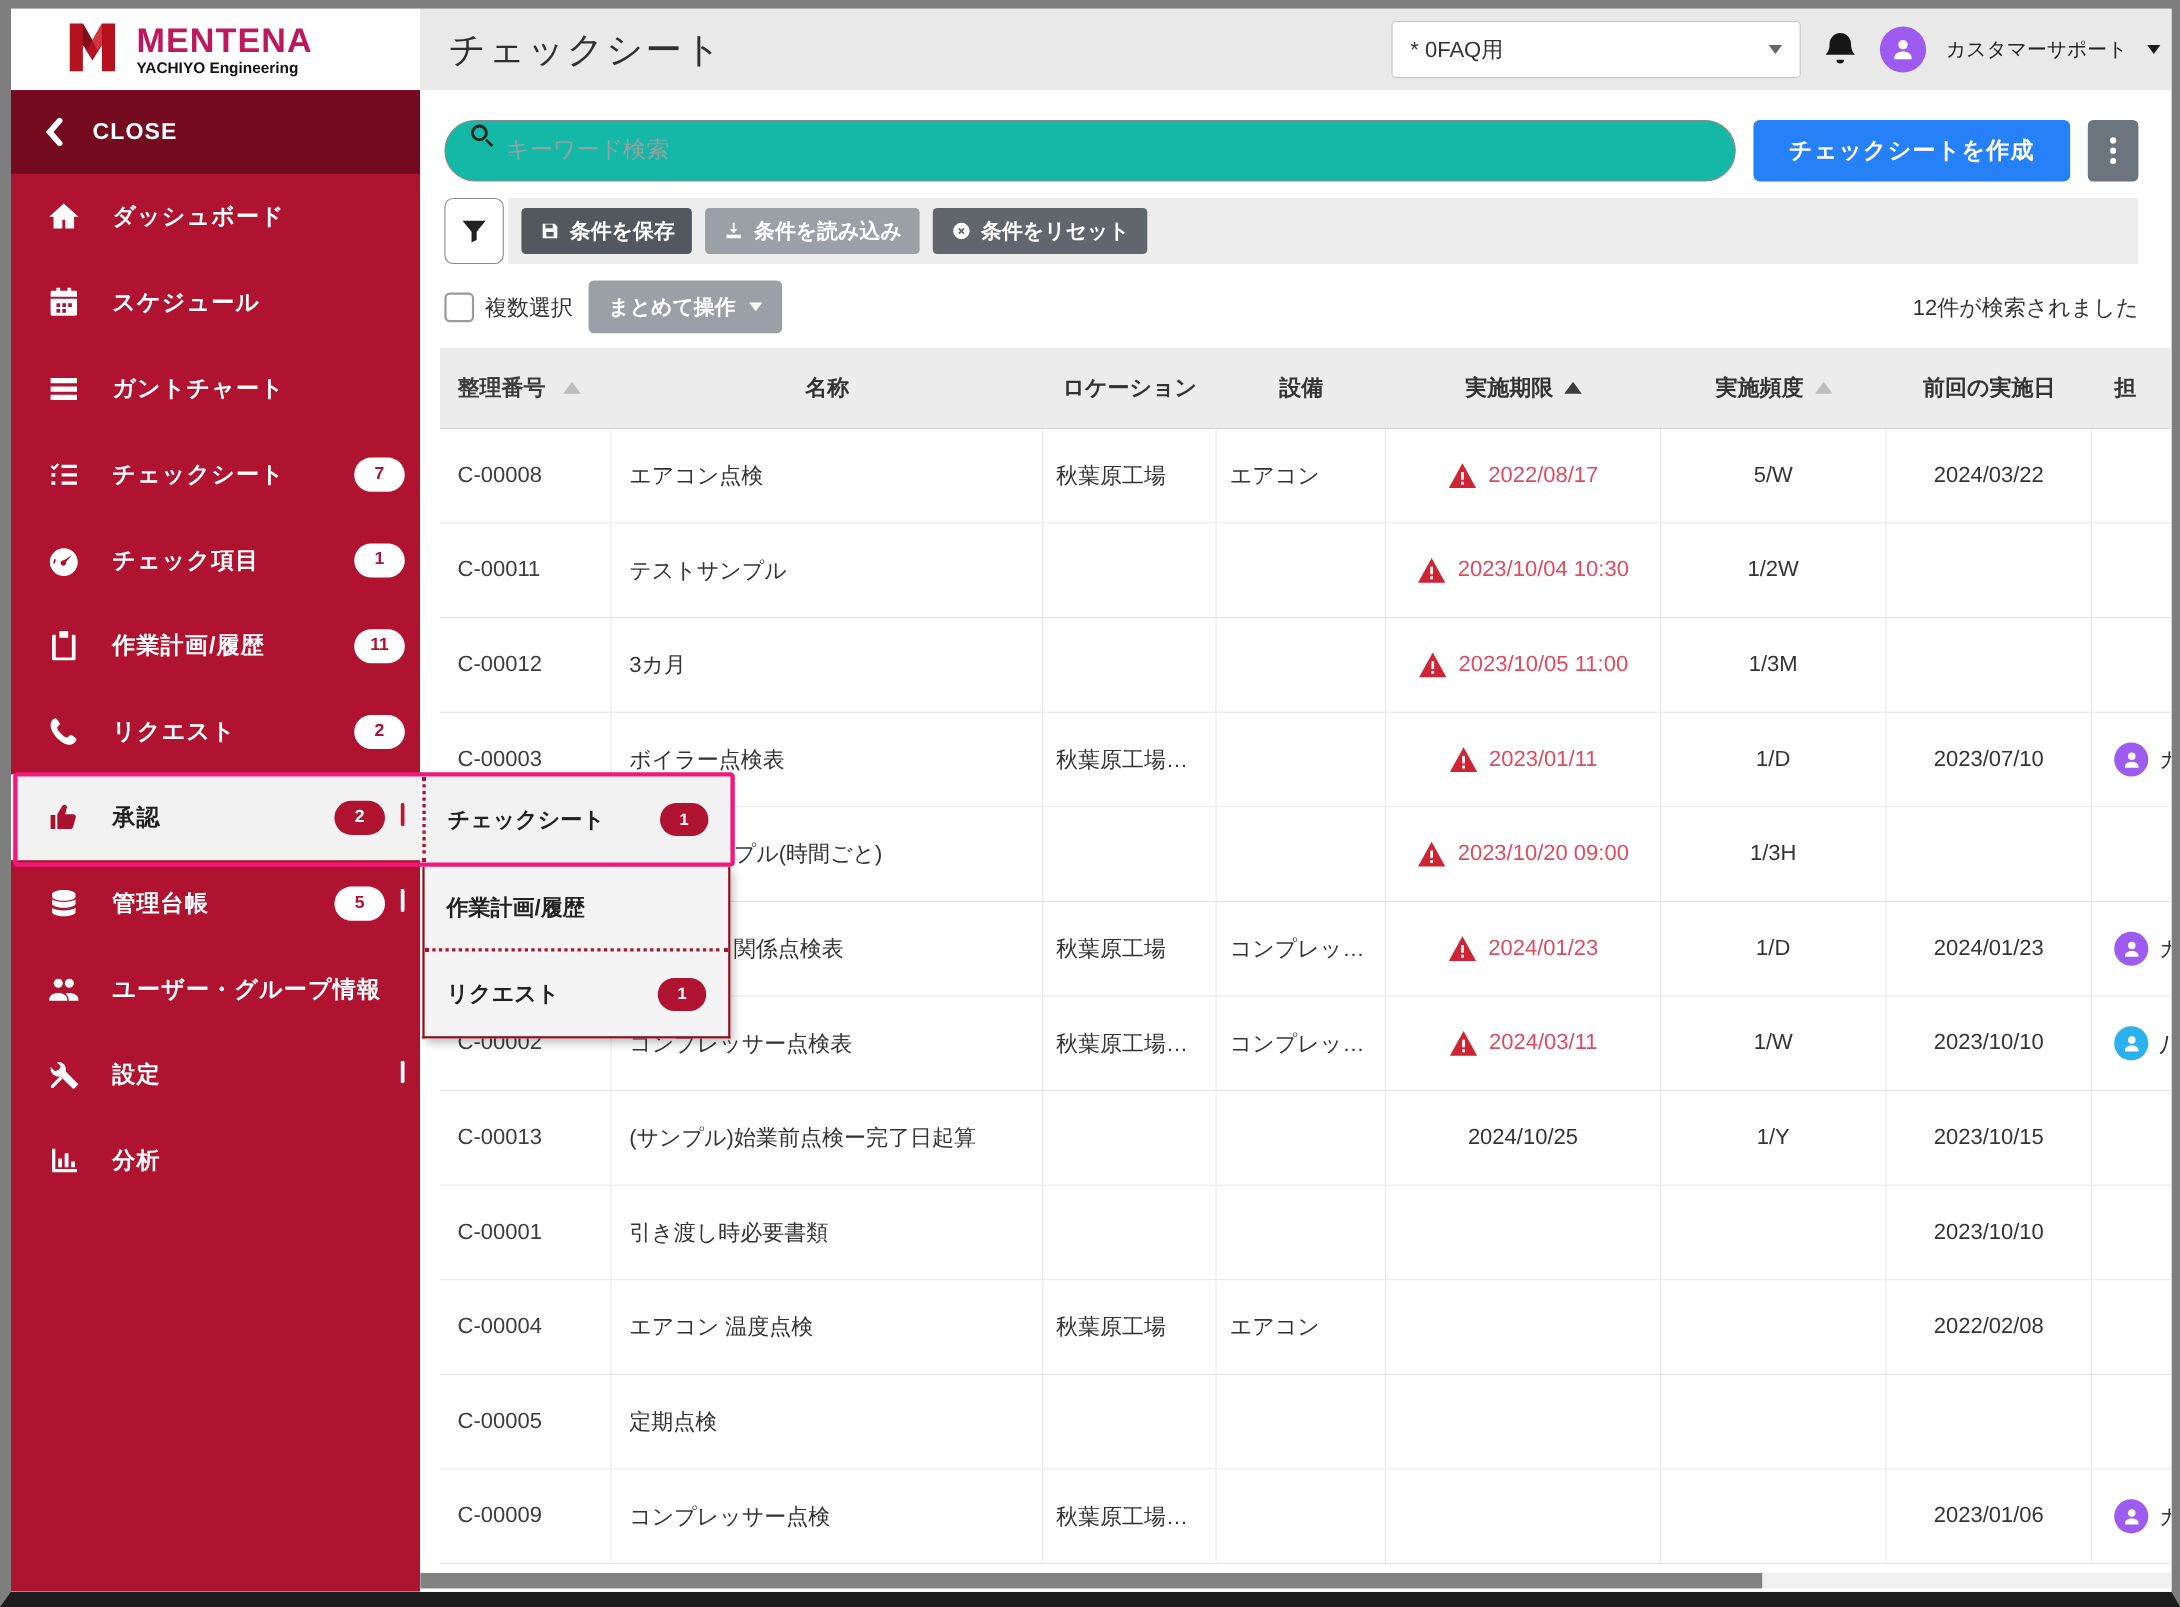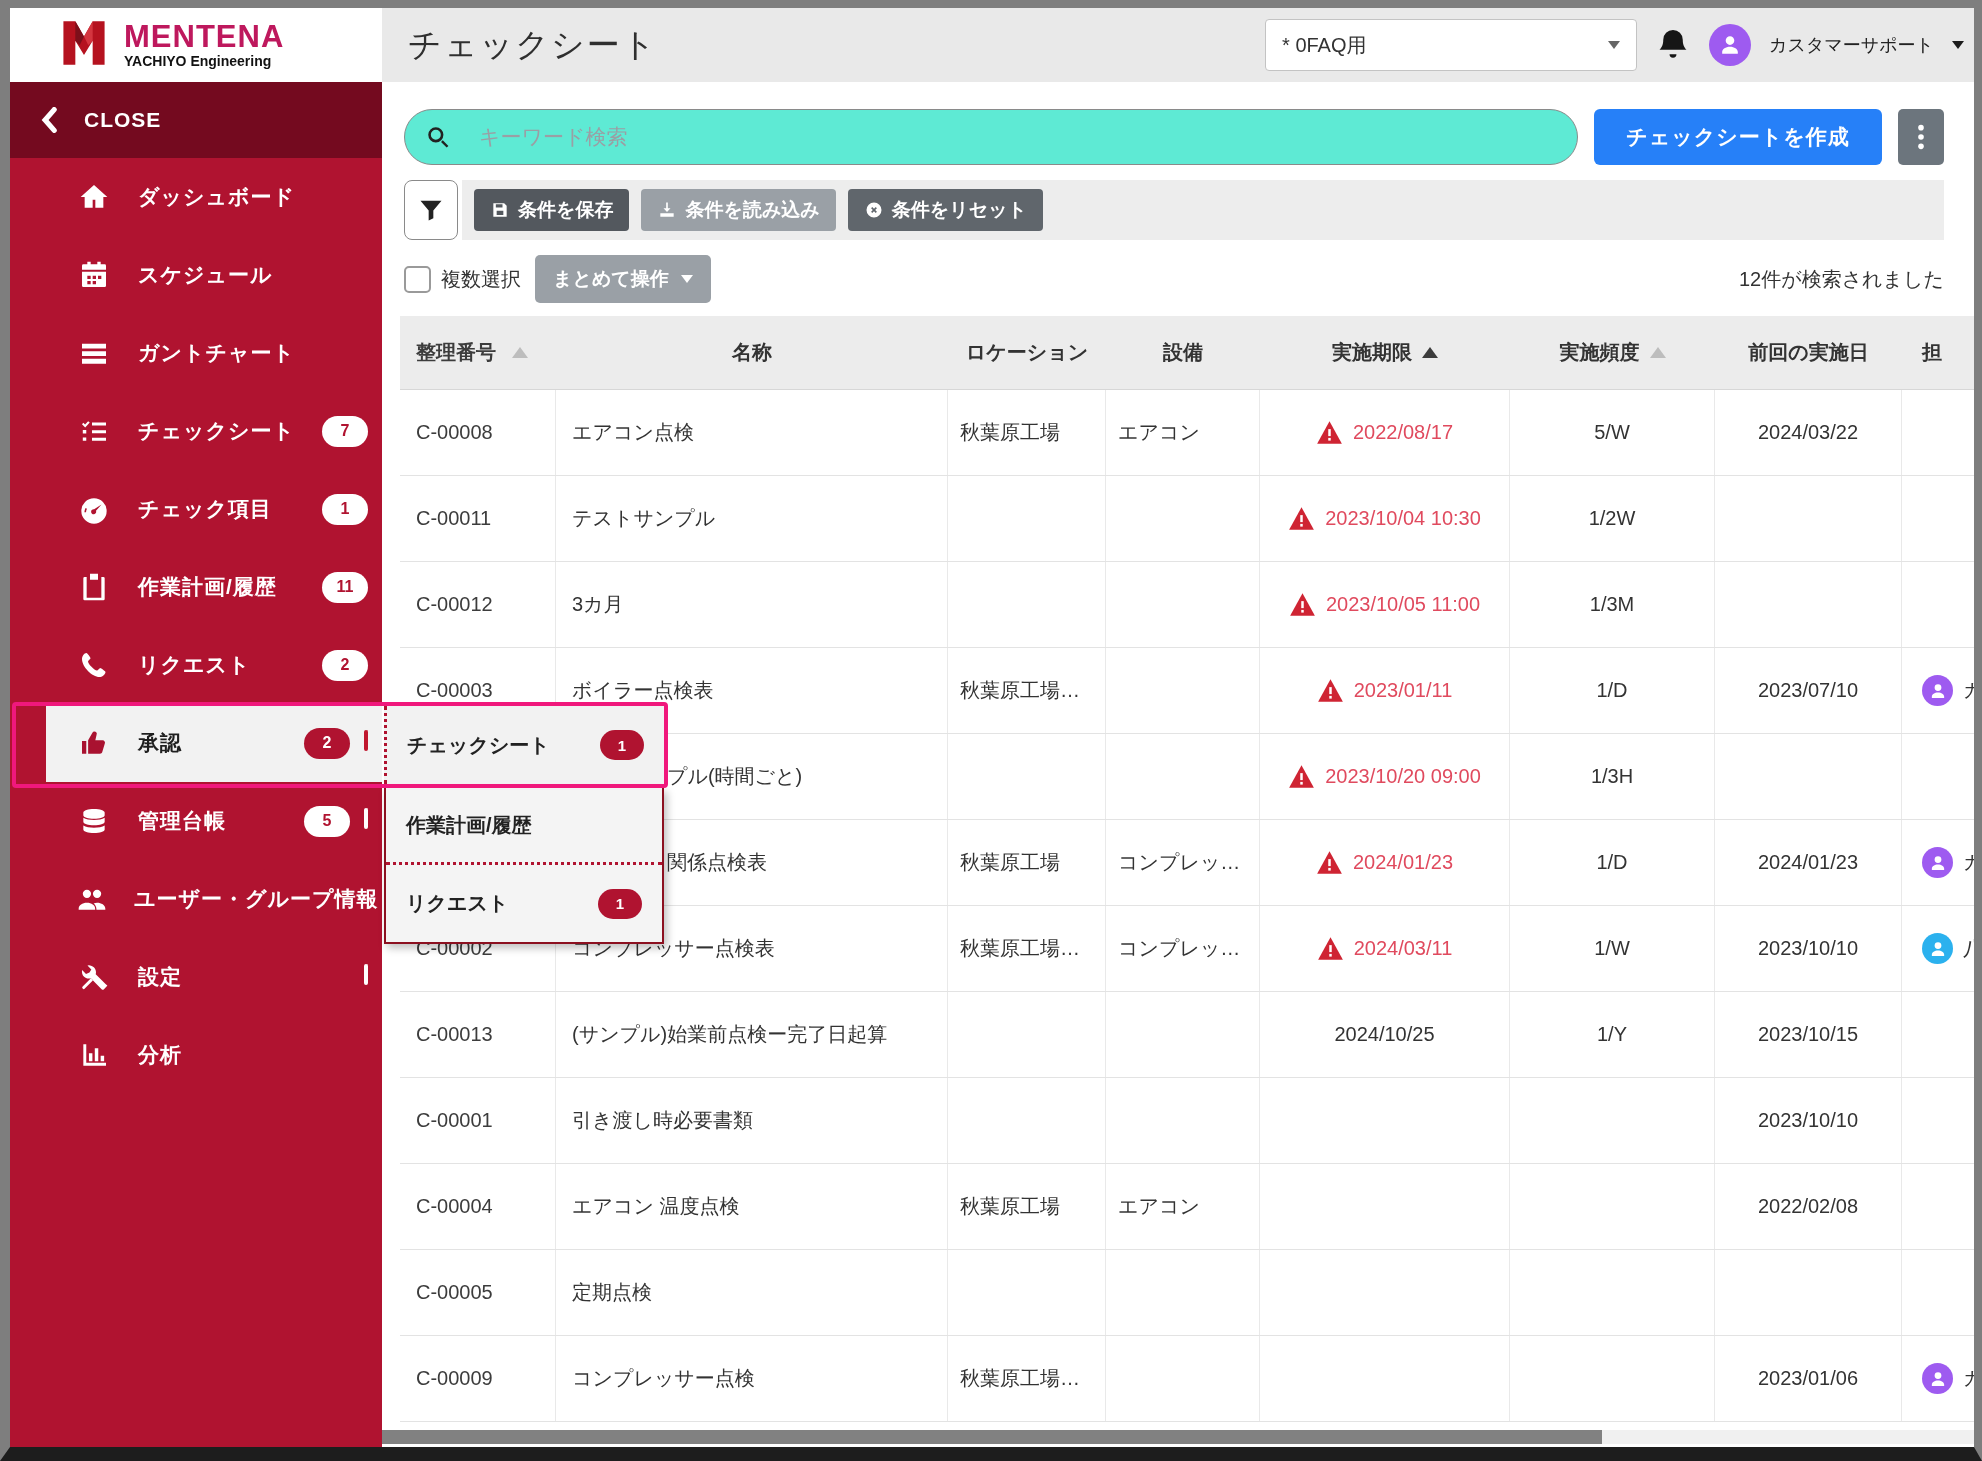--- a/index.html
+++ b/index.html
@@ -24,21 +24,21 @@
   .avatar { width:42px; height:42px; border-radius:50%; display:flex; align-items:center; justify-content:center; color:#fff; flex:0 0 auto; }
   .avatar.purple { background:#9e5bf0; }
   .user-name { font-size:18px; color:#222; white-space:nowrap; }
 
   
   .body-row { position:absolute; top:74px; left:0; width:1964px; height:1365px; display:flex; }
 
   
   .sidebar { width:372px; height:1365px; background:#b01330; flex:0 0 auto; display:flex; flex-direction:column; }
   .close-row { height:76px; background:#740a1f; color:#fff; display:flex; align-items:center; padding-left:30px; gap:26px; font-size:21px; font-weight:bold; letter-spacing:1px; cursor:pointer; }
-  .nav-item { height:78px; display:flex; align-items:center; padding:0 14px 0 30px; color:#fff; cursor:pointer;margin-left:36px; }
+  .nav-item { height:78px; display:flex; align-items:center; padding:0 14px 0 30px; color:#fff; cursor:pointer; }
   .nav-item .ico { width:36px; height:36px; margin-right:26px; display:flex; align-items:center; justify-content:center; }
   .nav-item .ico svg { width:32px; height:32px; }
   .nav-item .lbl { font-size:21px; font-weight:bold; letter-spacing:1px; white-space:nowrap; }
   .nav-item .badge { margin-left:auto; min-width:46px; height:31px; border-radius:16px; background:#fff; color:#b01330; font-size:16px; font-weight:bold; display:flex; align-items:center; justify-content:center; padding:0 10px; }
   .nav-item .chev { margin-left:14px; }
   .nav-item.no-badge .chev { margin-left:auto; }
   .chev-right { width:12px; height:12px; border-top:4px solid #fff; border-right:4px solid #fff; transform:rotate(45deg); border-radius:2px; }
   .nav-item.active { background:#f2f2f2; color:#1f1f1f;text-align:right; }
   .nav-item.active .lbl { color:#1f1f1f; }
   .nav-item.active .ico { color:#a91230; }
@@ -50,21 +50,21 @@
   .popup-head { position:absolute; left:374px; top:698px; width:280px; height:78px; background:#f2f2f2; z-index:40; display:flex; align-items:center; padding:0 20px; border-left:3px dotted #b01330; cursor:pointer; }
   .popup-head .lbl, .popup-row .lbl { font-size:20px; font-weight:bold; color:#222; white-space:nowrap; }
   .pill-red { min-width:44px; height:30px; border-radius:15px; background:#b01330; color:#fff; font-size:15px; font-weight:bold; display:flex; align-items:center; justify-content:center; margin-left:auto; padding:0 8px; }
   .popup-rest { position:absolute; left:374px; top:780px; width:280px; height:156px; background:#f4f4f4; border:2px solid #8c1020; border-top:none; z-index:40; box-shadow:3px 4px 8px rgba(0,0,0,0.25); }
   .popup-row { height:77px; display:flex; align-items:center; padding:0 20px; cursor:pointer; }
   .popup-row.dotted { border-bottom:3px dotted #b01330; }
 
   
   .content { position:relative; width:1592px; height:1365px; background:#fff; overflow:hidden; }
   .toolbar-row1 { position:absolute; top:27px; left:22px; width:1540px; height:56px; display:flex; align-items:stretch; gap:16px; }
-  .search-box { flex:1; border:1.5px solid #8a8a8a; border-radius:28px; display:flex; align-items:center; padding:0 20px; gap:28px; background:#5eead4; }
+  .search-box { flex:1; border:1.5px solid #8a8a8a; border-radius:28px; display:flex; padding:0 20px; gap:9px; background:#14b8a6; }
   .search-box svg { color:#222; }
   .search-input { border:none; outline:none; flex:1; font-size:21px; color:#333; font-family:inherit; background:transparent; }
   .search-input::placeholder { color:#9a9fa4; }
   .btn-create { width:288px; background:#2680f8; color:#fff; border:none; border-radius:6px; font-size:21px; font-weight:bold; font-family:inherit; cursor:pointer; letter-spacing:1px; }
   .btn-kebab { width:46px; background:#6c757d; border:none; border-radius:5px; color:#fff; cursor:pointer; display:flex; align-items:center; justify-content:center; }
 
   .toolbar-row2 { position:absolute; top:98px; left:22px; width:1540px; height:60px; display:flex; gap:4px; }
   .btn-funnel { width:54px; height:60px; background:#fff; border:1.5px solid #8a8a8a; border-radius:8px; display:flex; align-items:center; justify-content:center; color:#222; cursor:pointer; flex:0 0 auto; }
   .filter-strip { flex:1; background:#ededed; display:flex; align-items:center; gap:12px; padding:0 12px; }
   .btn-gray { height:42px; border:none; border-radius:4px; color:#fff; font-size:19px; font-weight:bold; font-family:inherit; display:flex; align-items:center; gap:8px; padding:0 16px; cursor:pointer; }

